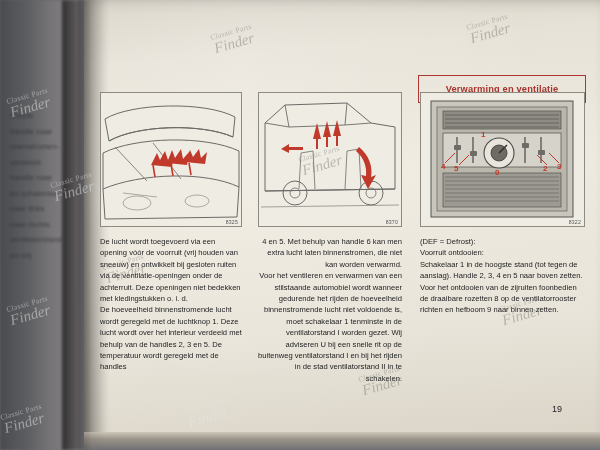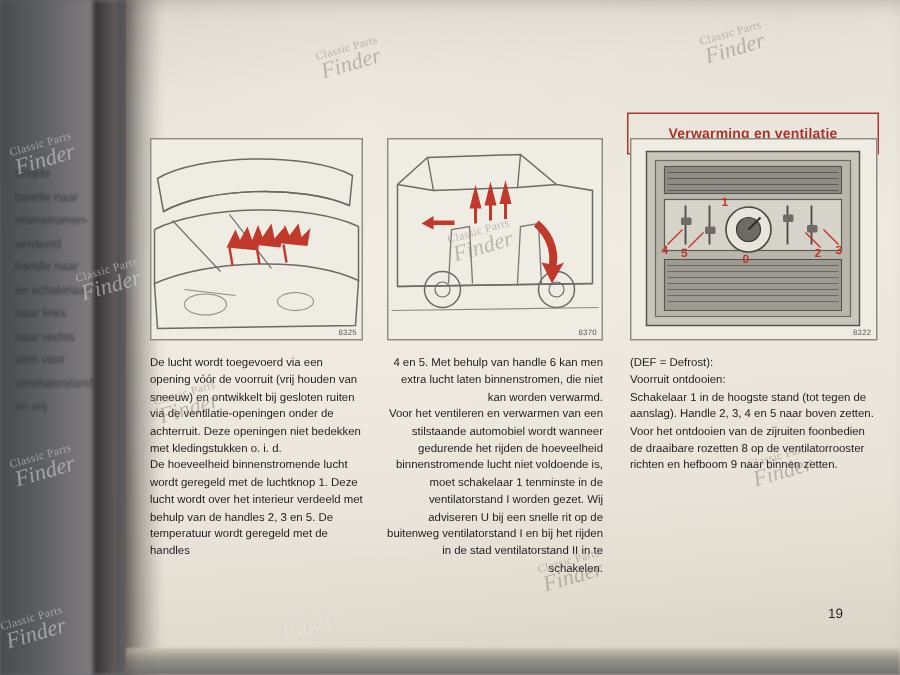--- a/index.html
+++ b/index.html
@@ -183,21 +183,20 @@
     <div></div>
     <div>nnenstromen-</div>
     <div></div>
     <div>verdeeld</div>
     <div>handle naar</div>
     <div>en schakelaar</div>
     <div></div>
     <div>naar links</div>
     <div>naar rechts</div>
     <div></div>
-    <div>aten voor</div>
     <div></div>
     <div>ventilatorstand</div>
     <div></div>
     <div>en vrij</div>
   </div>
 
   <div class="page-right"></div>
   <div class="page-bottom-edge"></div>
   <div class="gutter"></div>
 

